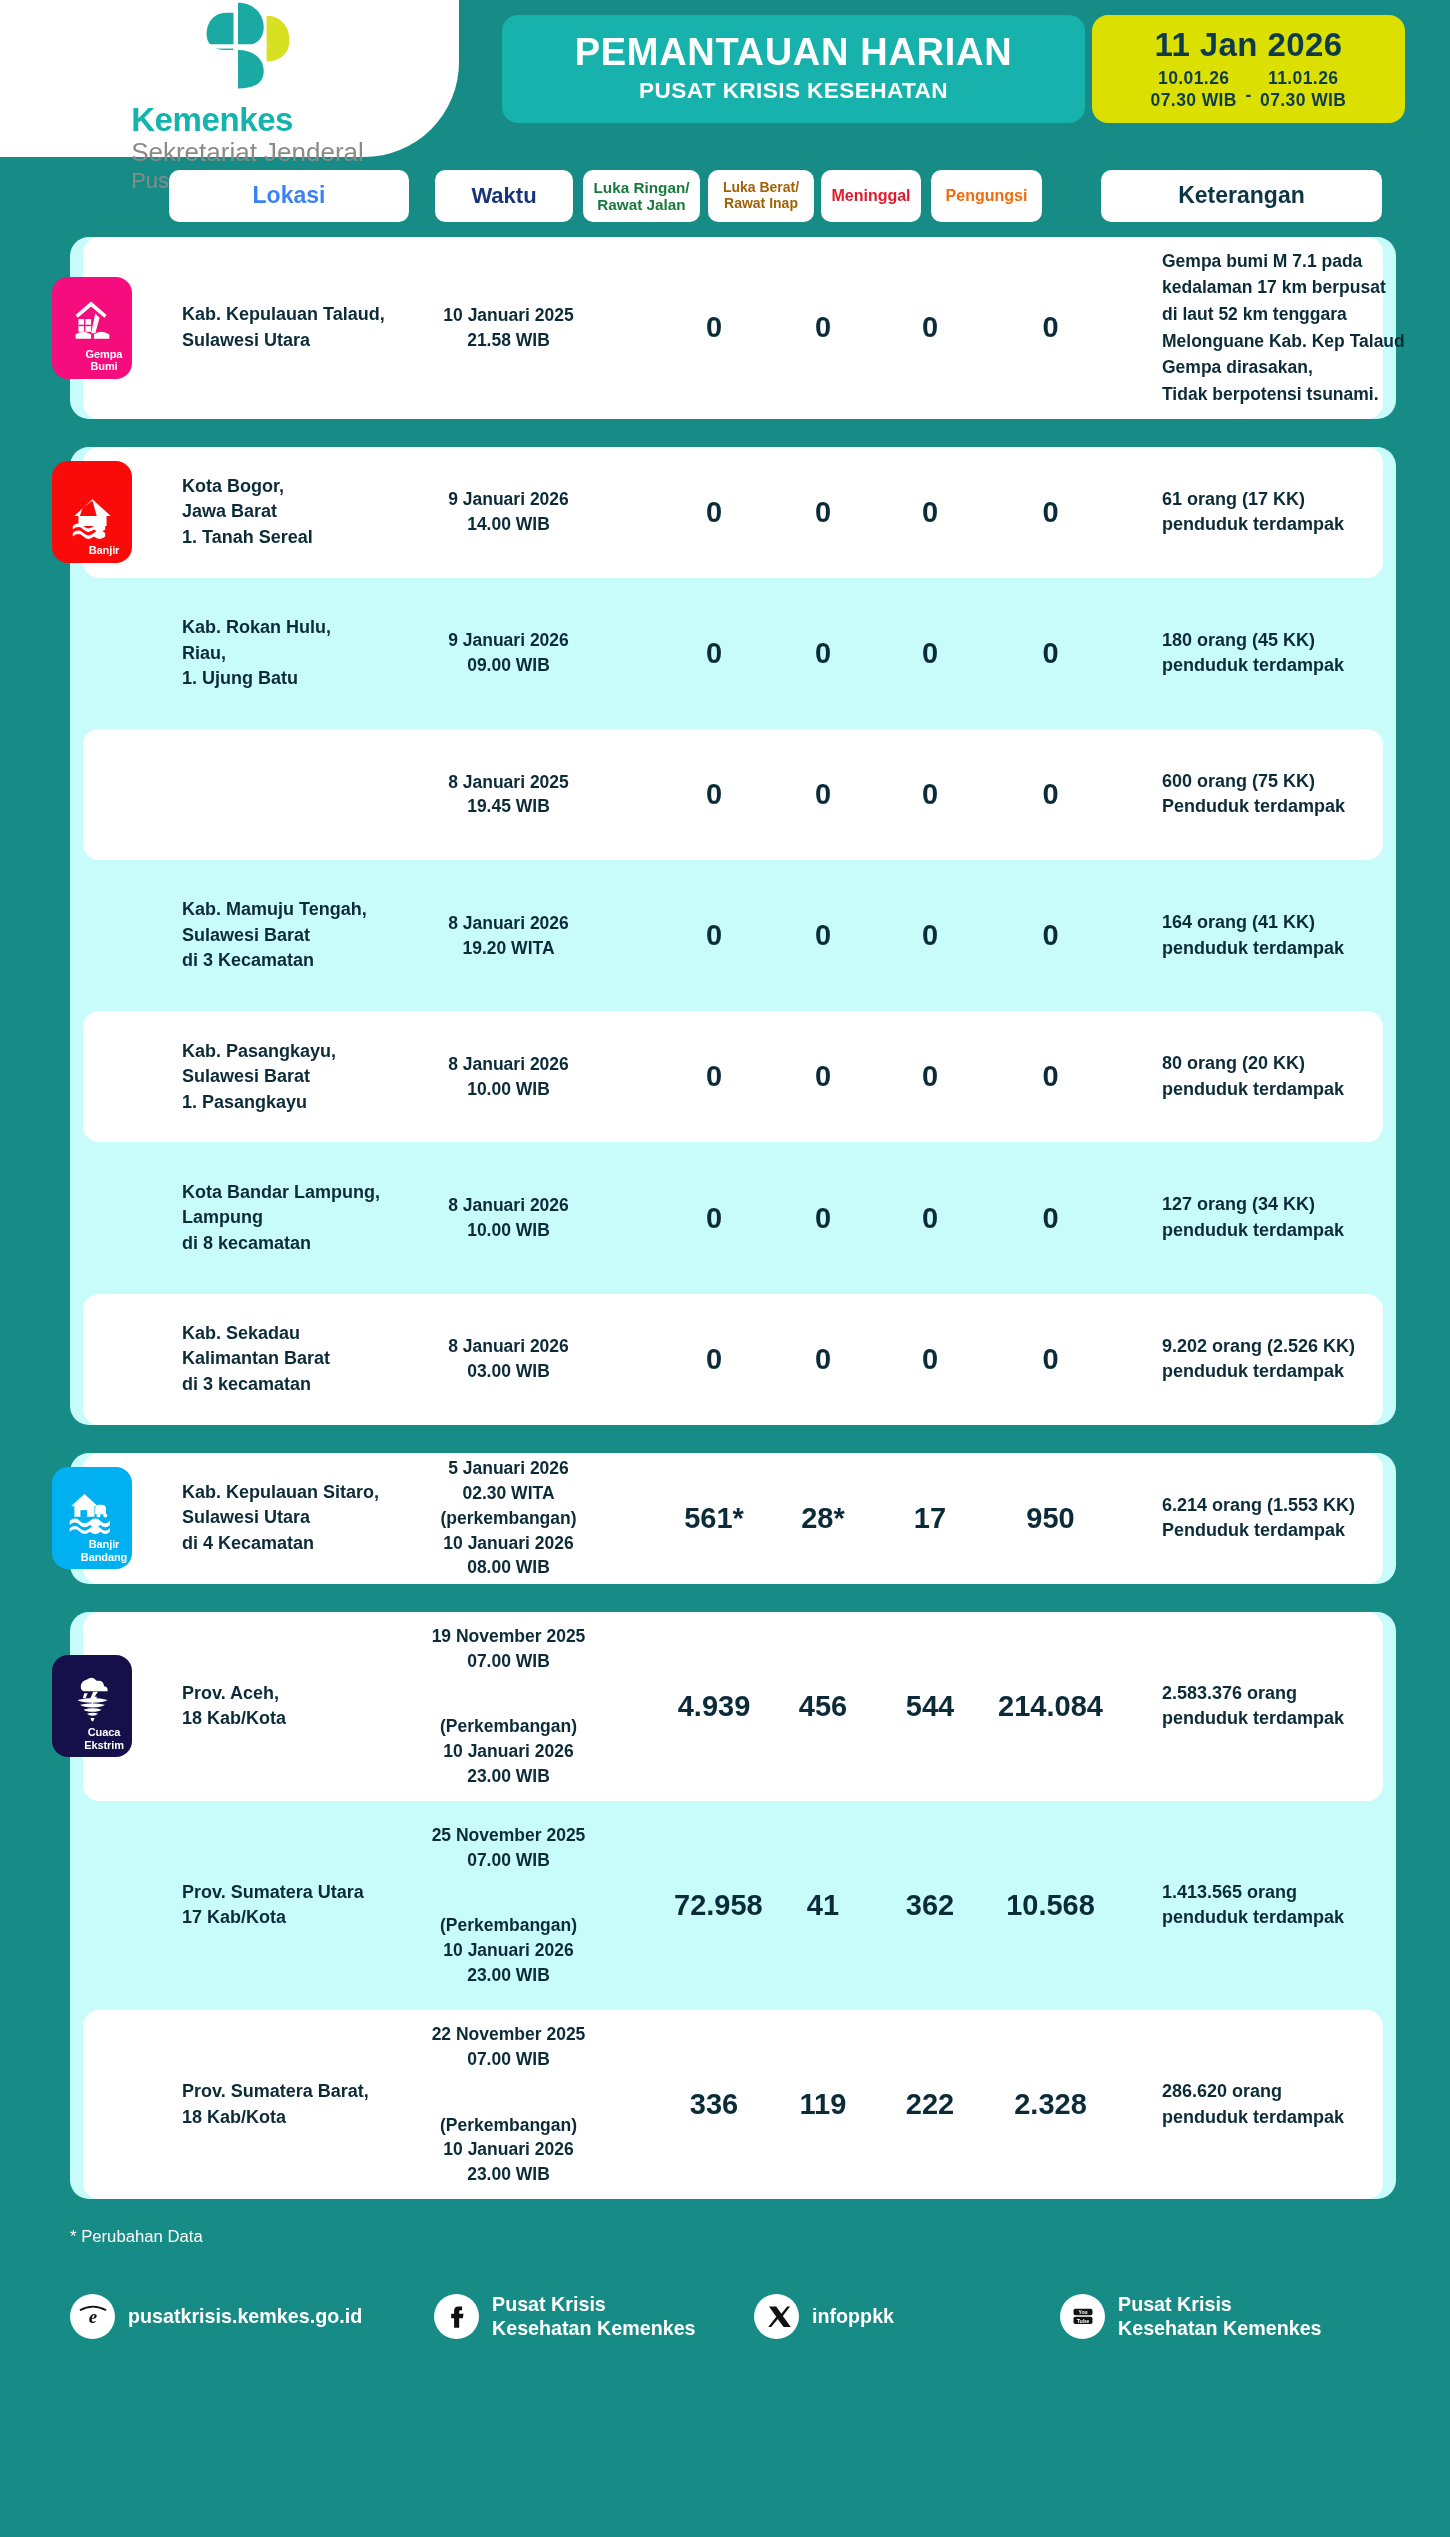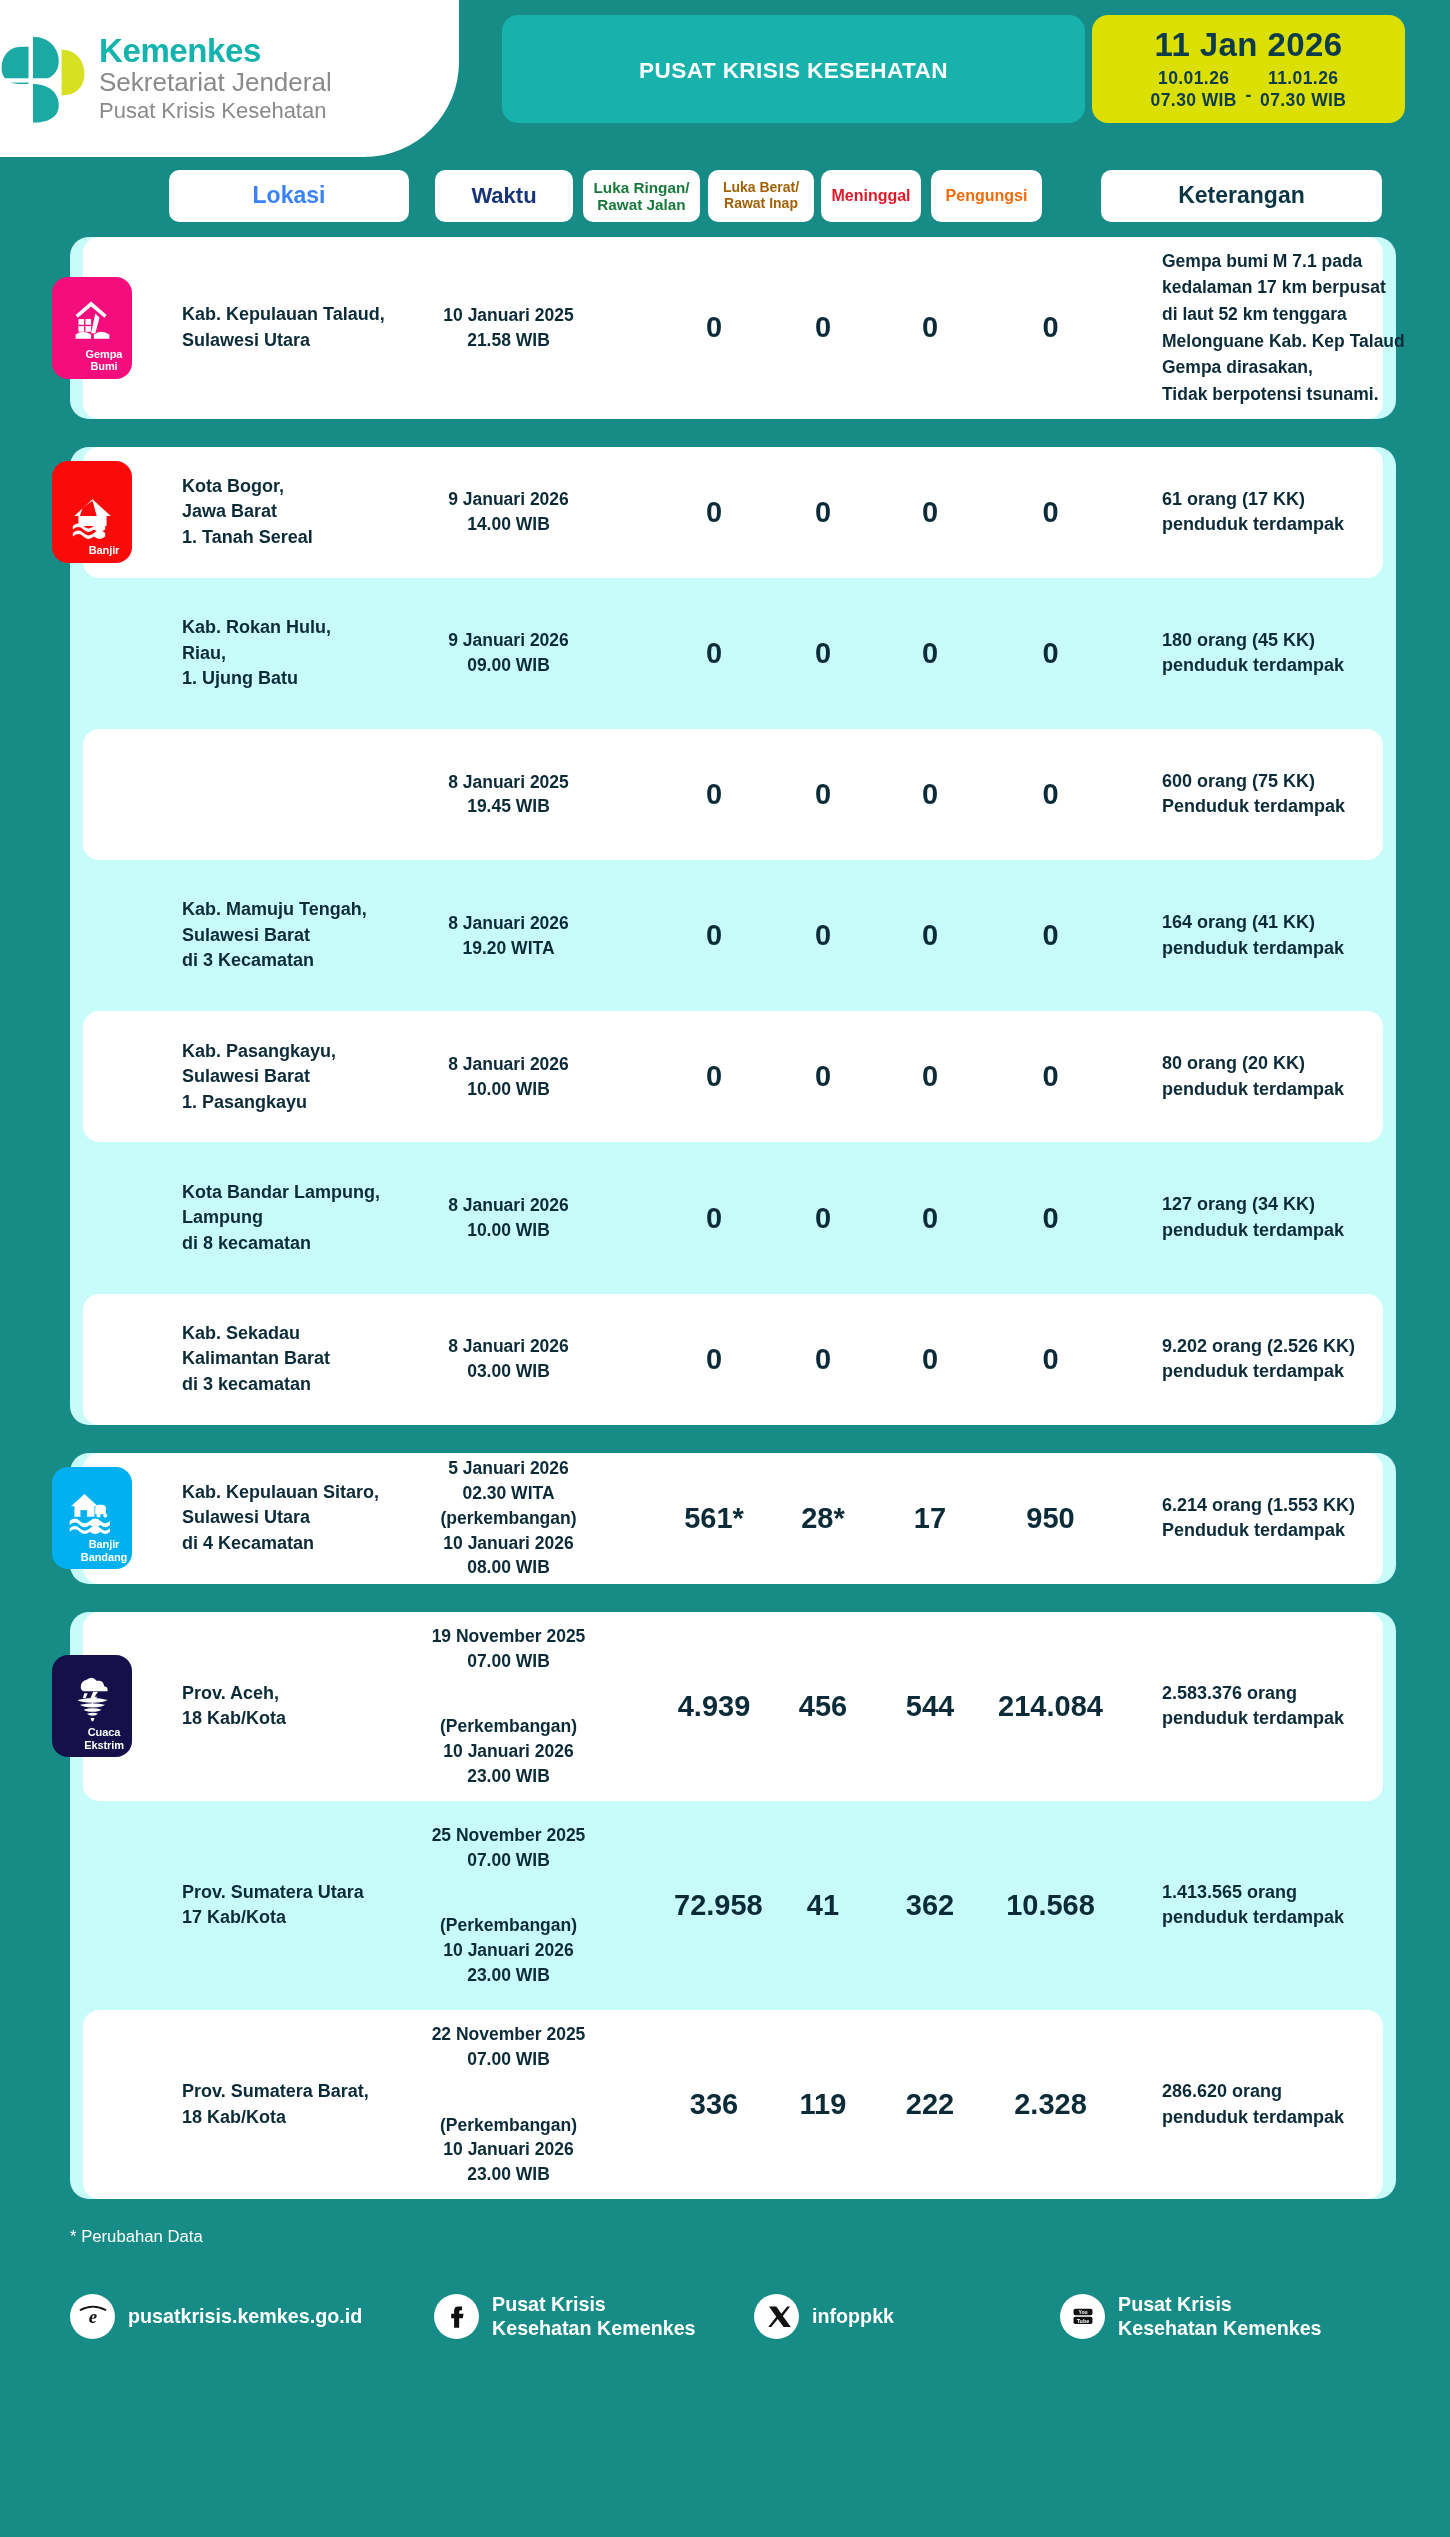--- a/index.html
+++ b/index.html
@@ -18,21 +18,23 @@
     background: #178b86;
   }
   .logo-plate {
     position: absolute;
     left: 0; top: 0;
     width: 459px; height: 157px;
     background: #ffffff;
     border-bottom-right-radius: 95px;
     display: flex;
     align-items: center;
+    padding-left: 36px;
     gap: 13px;
+    flex-direction: column;
   }
   .logo-mark { width: 86px; height: 90px; flex: none; }
   .logo-text { display: flex; flex-direction: column; justify-content: center; }
   .logo-l1 { color: #15b3ad; font-size: 33px; font-weight: 700; letter-spacing: -0.4px; line-height: 1.05; }
   .logo-l2 { color: #8a8a8a; font-size: 26px; font-weight: 500; line-height: 1.15; }
   .logo-l3 { color: #8a8a8a; font-size: 22px; font-weight: 500; line-height: 1.15; }
 
   .title-card {
     position: absolute;
     left: 502px; top: 14.6px;
@@ -202,20 +204,21 @@
       </svg>
     </span>
     <span class="logo-text">
       <span class="logo-l1">Kemenkes</span>
       <span class="logo-l2">Sekretariat Jenderal</span>
       <span class="logo-l3">Pusat Krisis Kesehatan</span>
     </span>
   </div>
 
   <div class="title-card">
+    <div class="title-main">PEMANTAUAN HARIAN</div>
     <div class="title-sub">PUSAT KRISIS KESEHATAN</div>
   </div>
 
   <div class="date-card">
     <div class="date-big">11 Jan 2026</div>
     <div class="date-range">
       <span class="date-col">
         <span>10.01.26</span>
         <span>07.30 WIB</span>
       </span>

